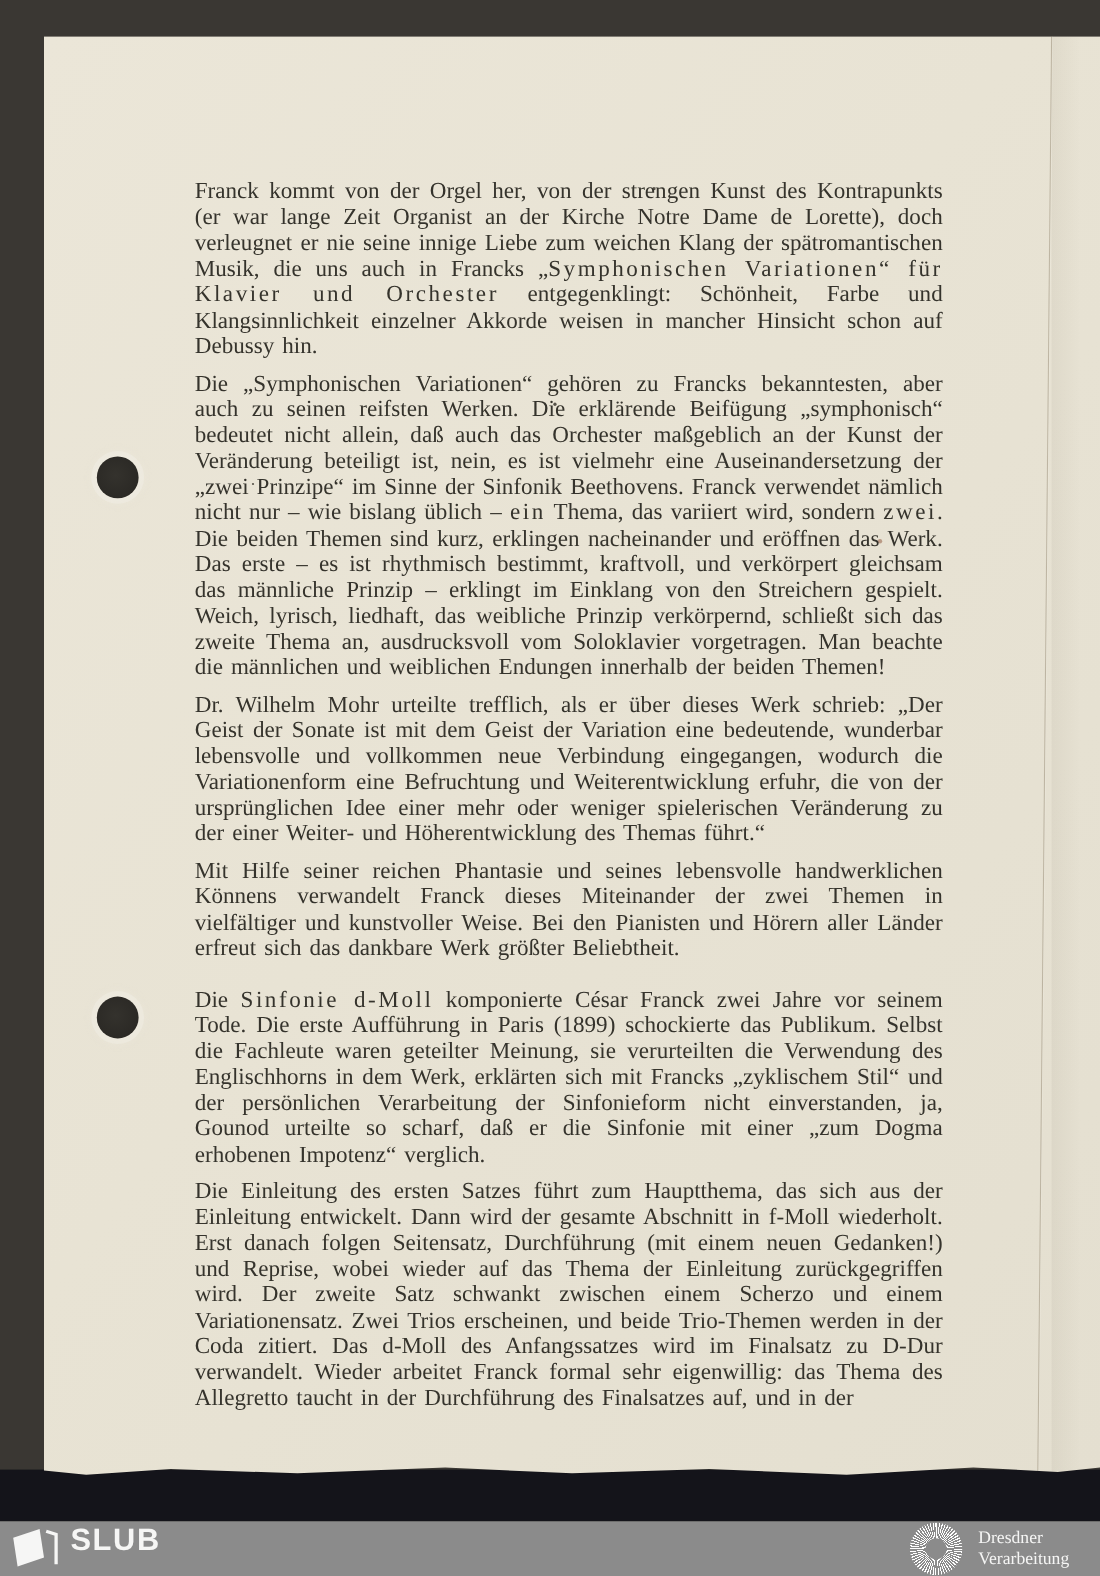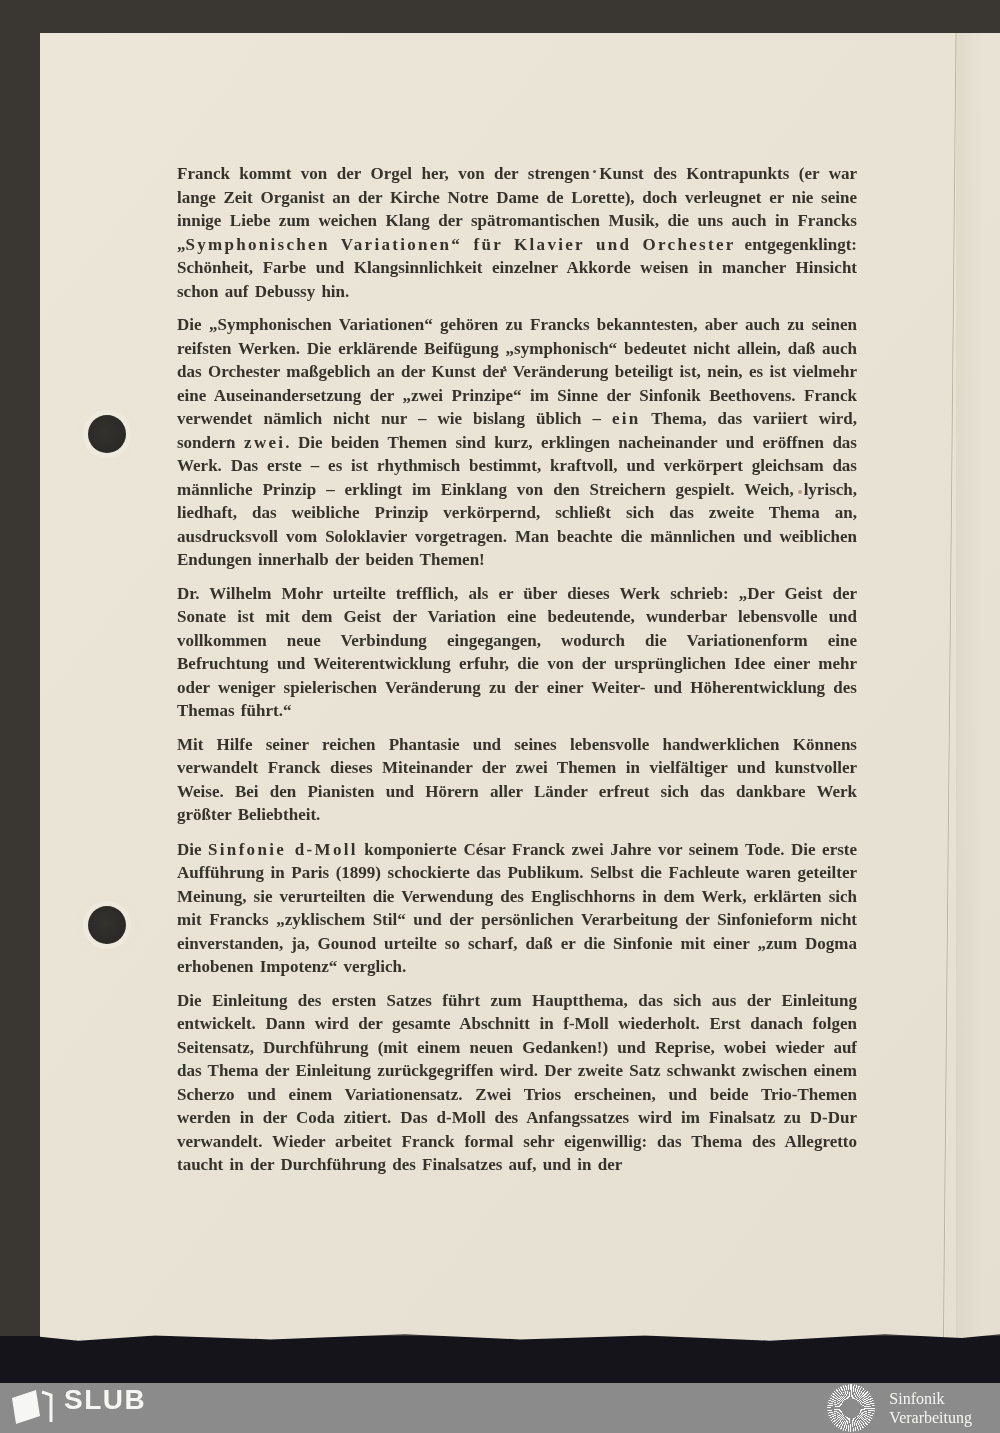--- a/index.html
+++ b/index.html
@@ -68,31 +68,30 @@
     border-radius: 50%;
     background: #57534a;
   }
   
   .textblock {
     position: absolute;
     left: 137px;
     top: 129px;
     width: 680px;
     color: #35332c;
-    font-size: 17px;
+    font-size: 21px;
     line-height: 23.5px;
     text-align: justify;
     word-spacing: 2px;
-    font-weight: bold;
   }
   .textblock p {
     margin: 0 0 10px 0;
   }
   .textblock p.section-gap {
-    margin-top: 11px;
+    margin-top: 23px;
   }
   .sperr {
     letter-spacing: 2.3px;
   }
   
   .footer-bar {
     position: absolute;
     left: 0; right: 0;
     bottom: 0;
     height: 50px;
@@ -192,20 +191,20 @@
       </svg>
       <div class="slub-texts">
         <span class="slub-wordmark">SLUB</span>
         <span class="slub-tagline">Wir führen Wissen.</span>
       </div>
     </div>
 
     <div class="phil-group">
       <div class="phil-burst"></div>
       <div class="phil-name">
-        <div>Sinfonik</div>
+        <div>Dresdner</div>
         <div>Verarbeitung</div>
       </div>
     </div>
 
   </div>
 
 </div>
 
 </body></html>

